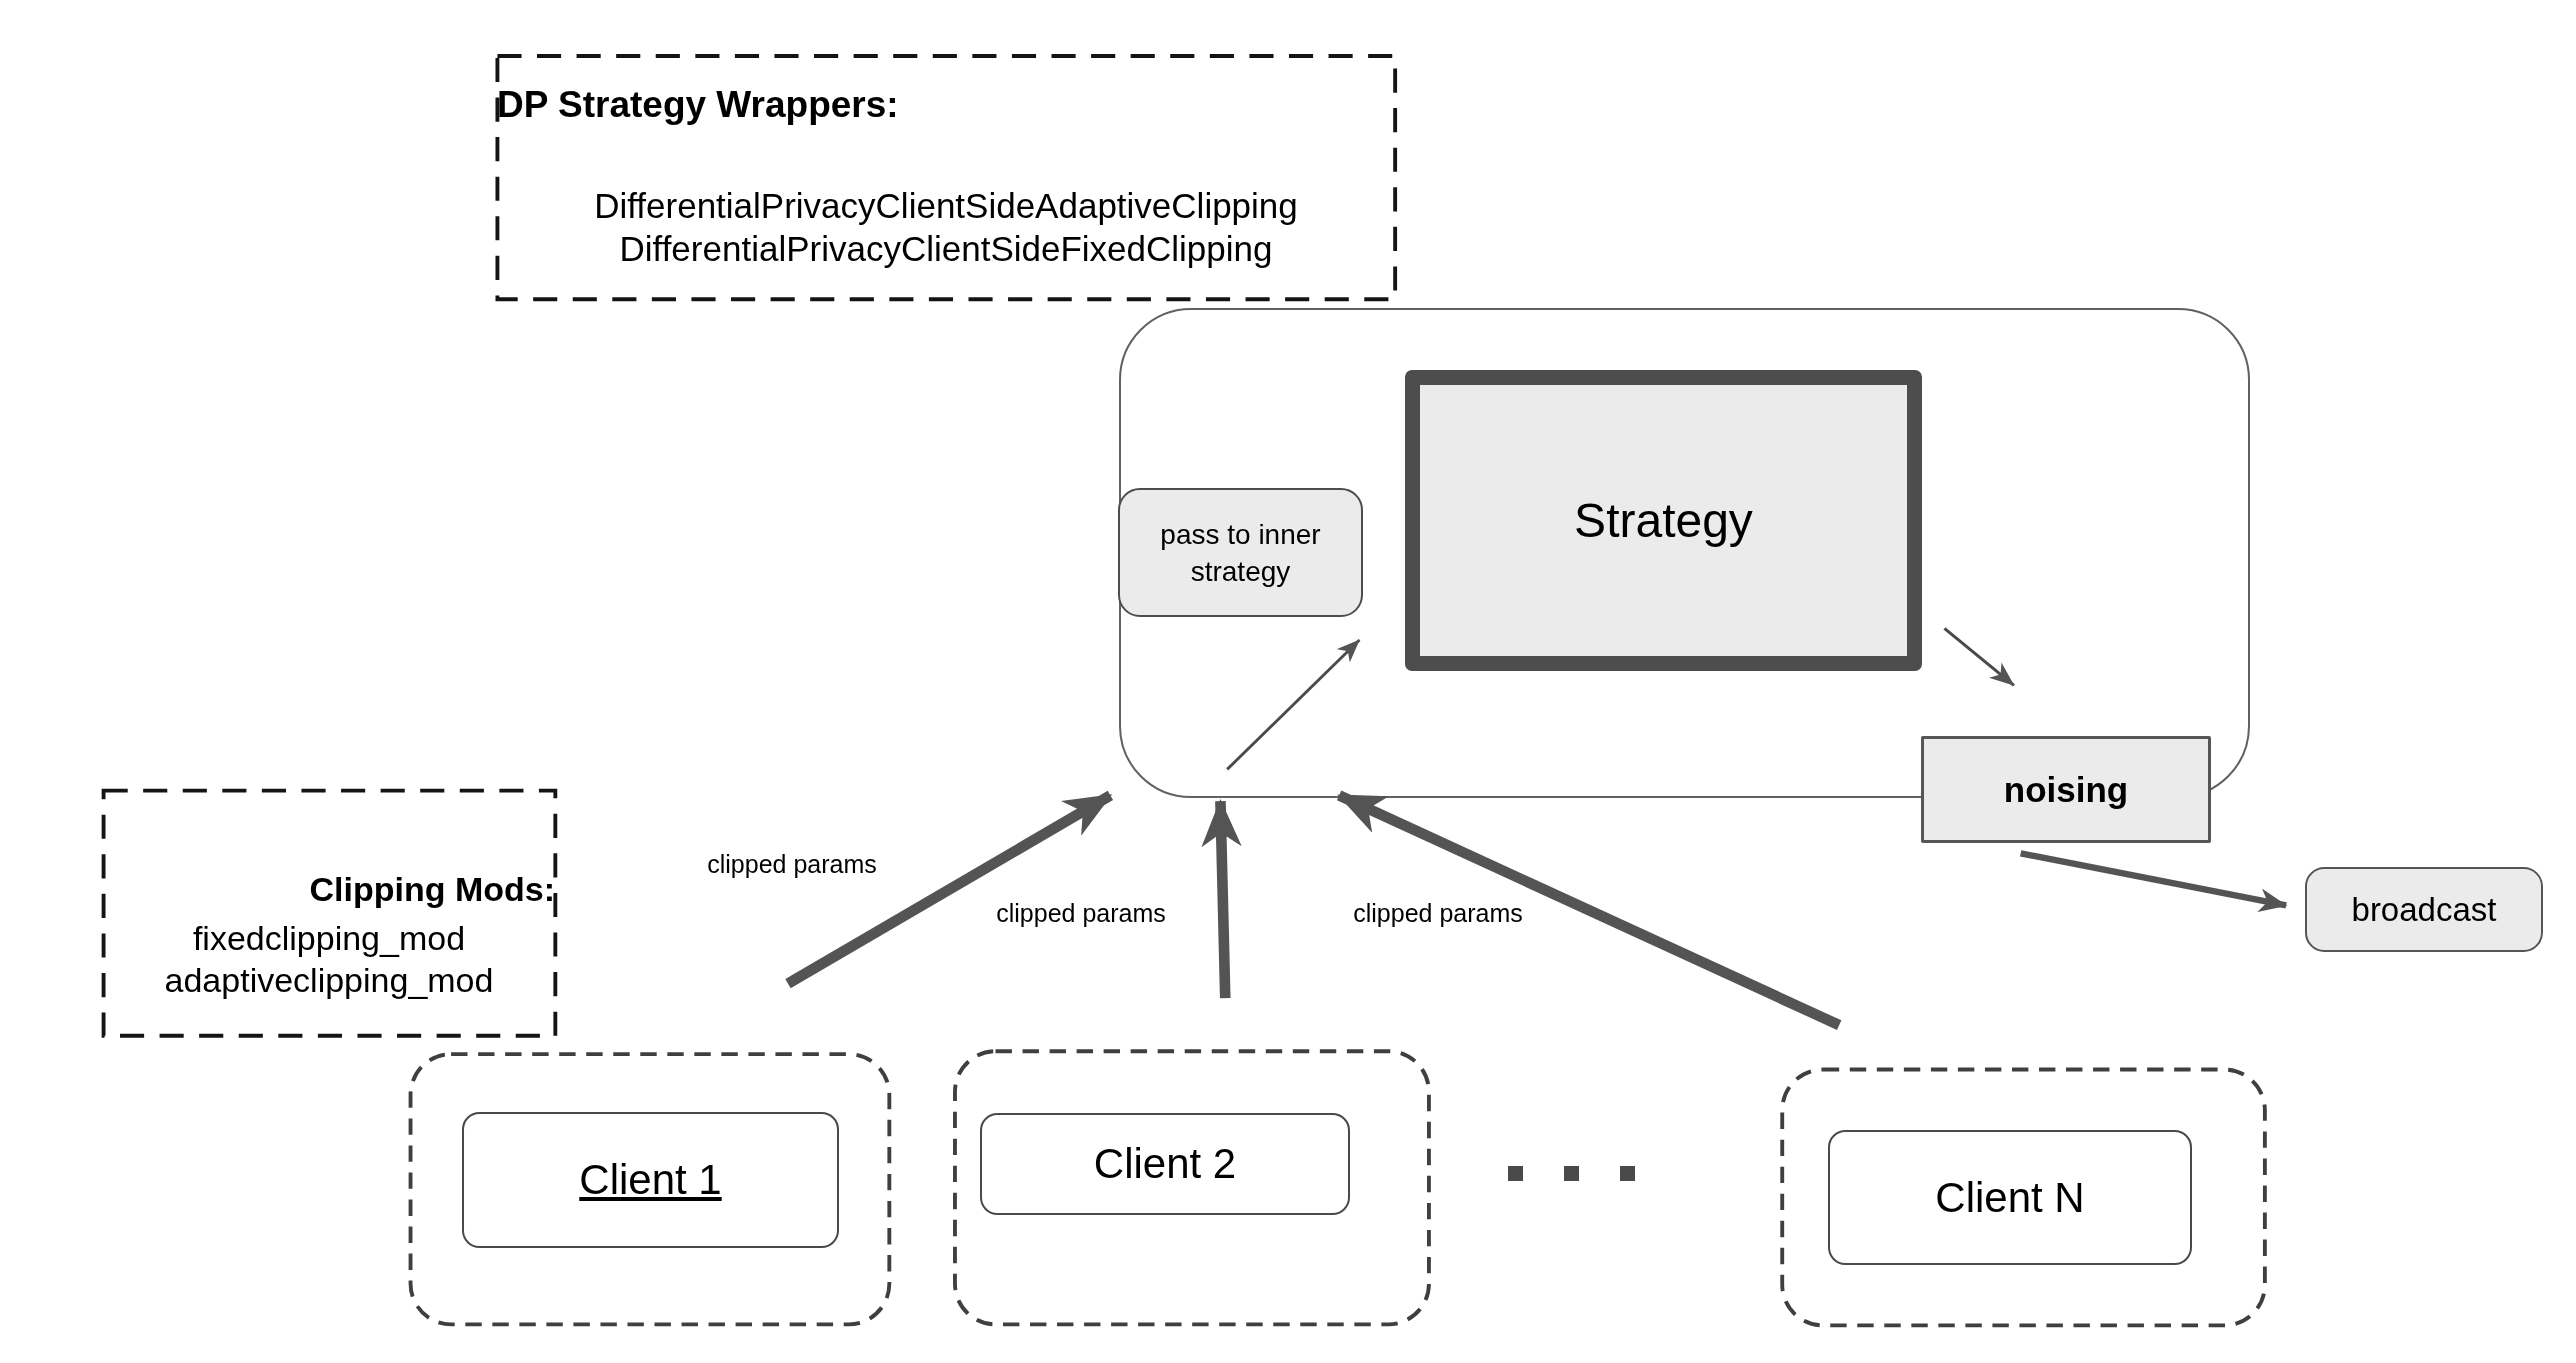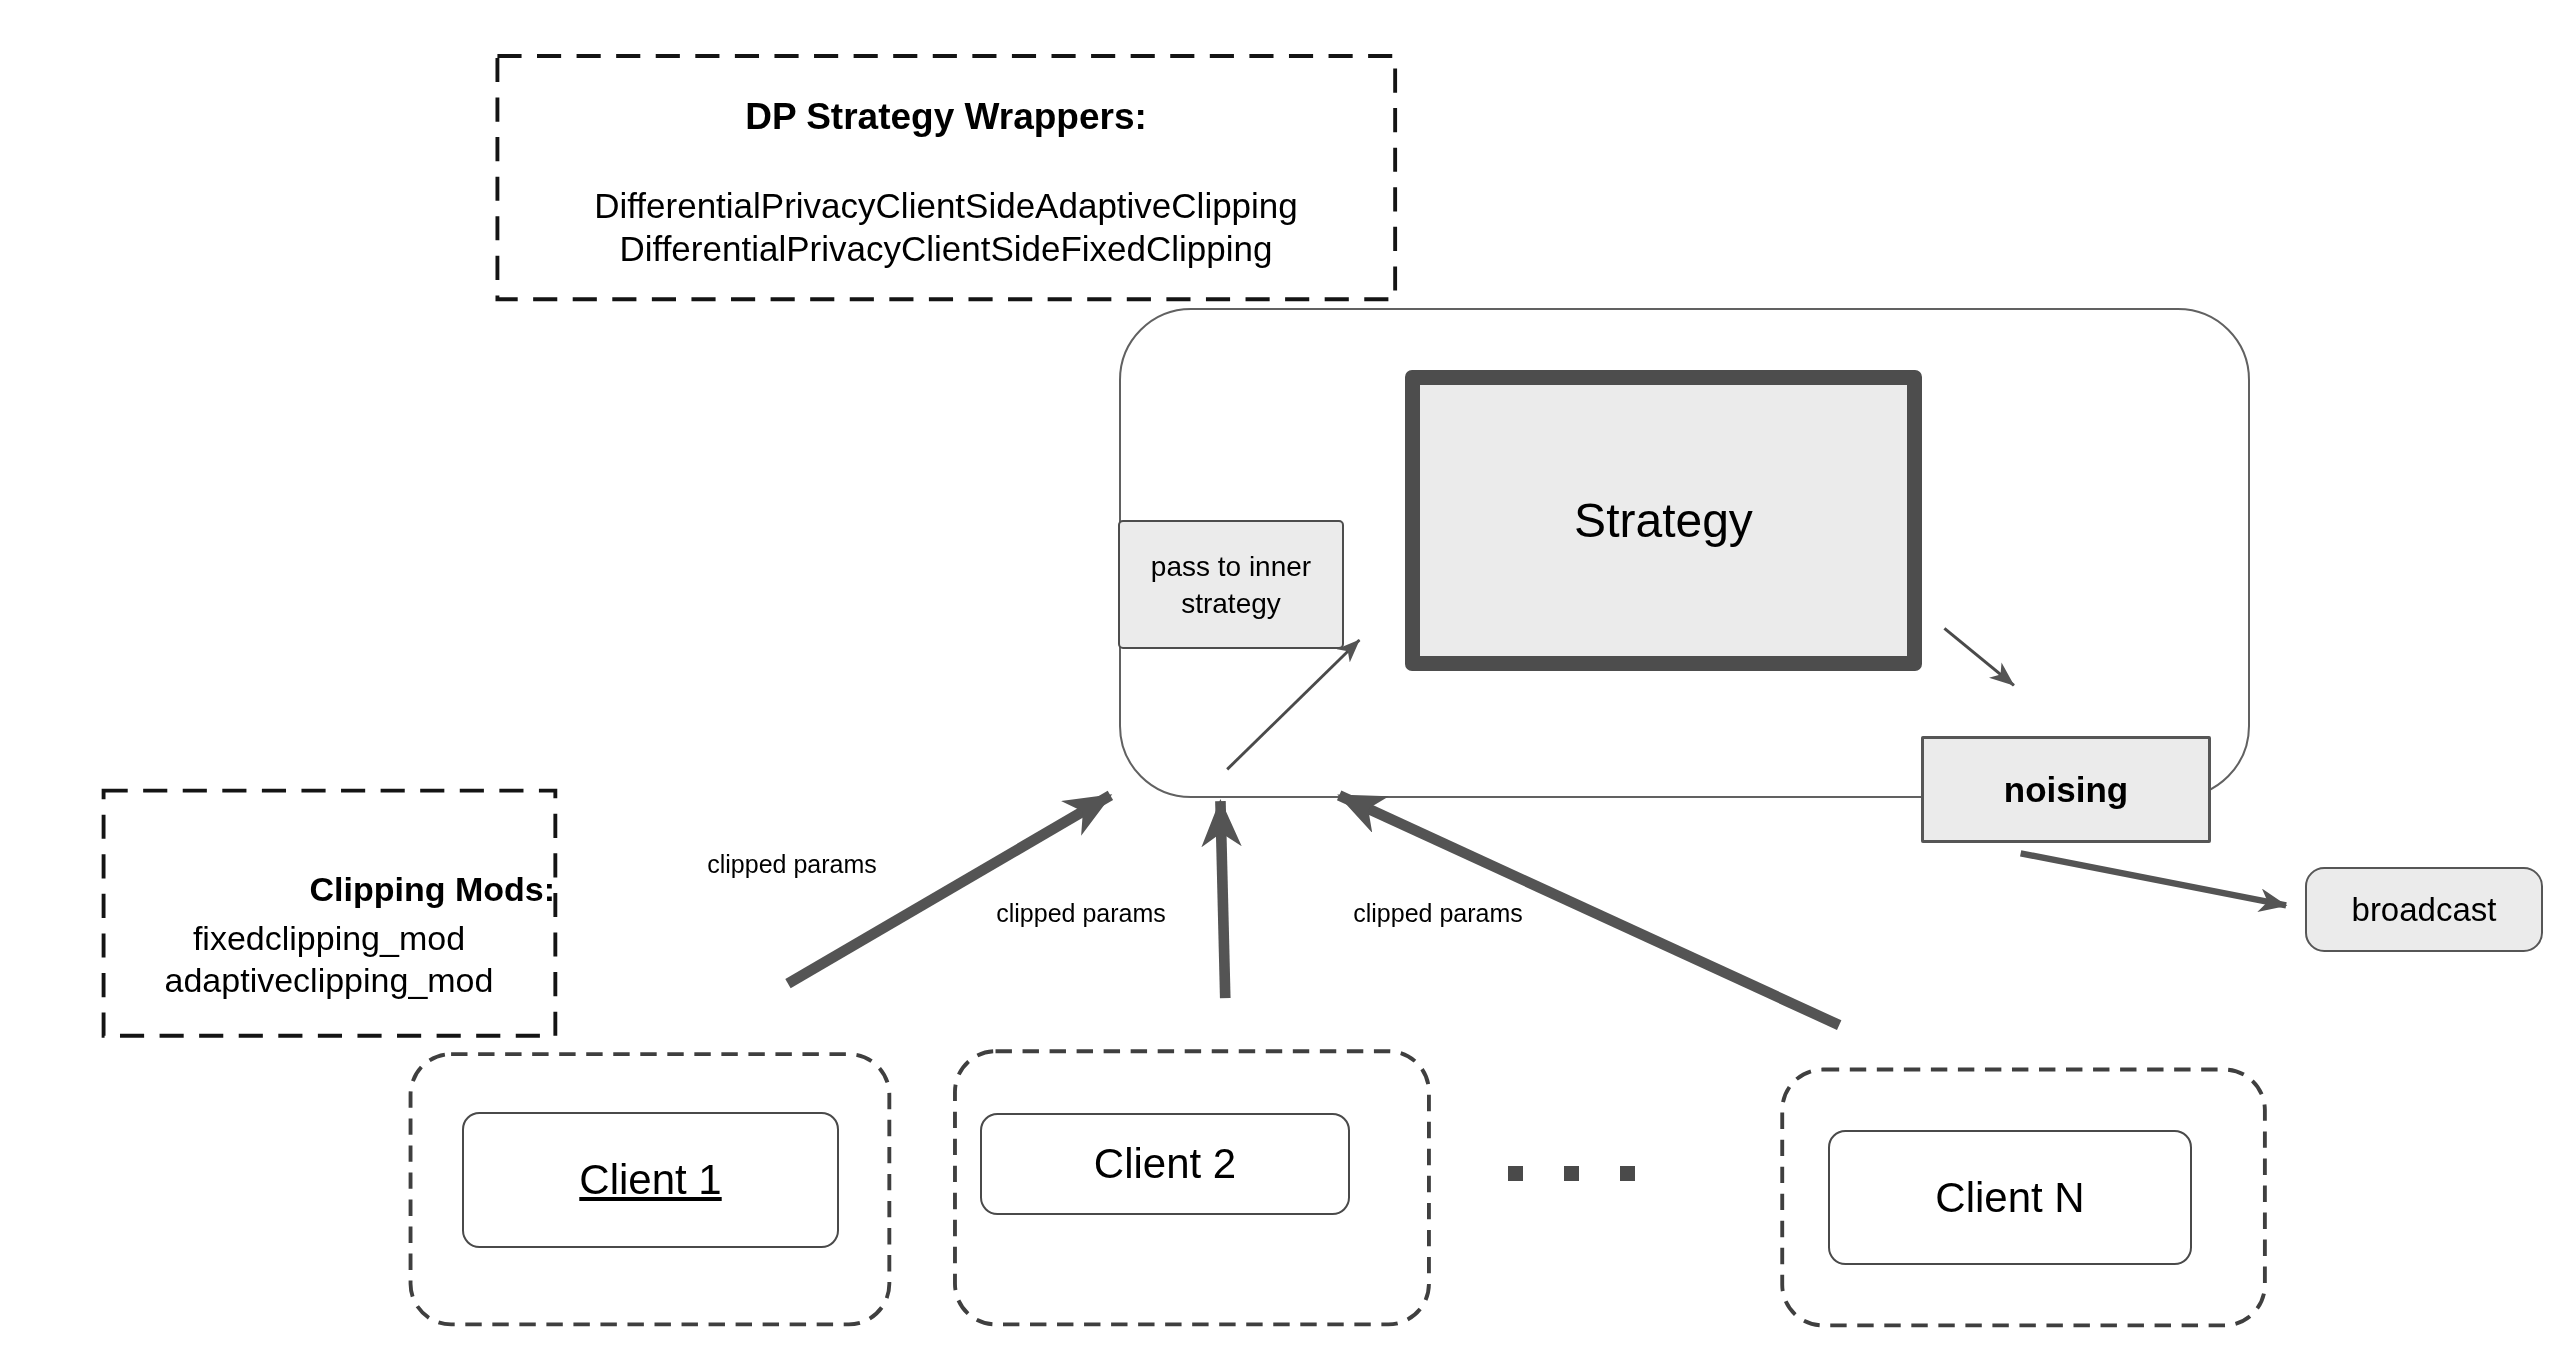--- a/index.html
+++ b/index.html
@@ -11,43 +11,43 @@
   .abs{position:absolute;box-sizing:border-box;}
   .center-txt{display:flex;align-items:center;justify-content:center;text-align:center;}
 
   
   .server{
     left:1119px;top:308px;width:1131px;height:490px;
     border:2.9px solid #616161;border-radius:72px;background:#ffffff;z-index:1;
   }
   
   .pass-box{
-    left:1118px;top:520px;width:226px;height:129px;
-    background:#ebebeb;border:2.9px solid #4d4d4d;border-radius:5px;
+    left:1118px;top:488px;width:245px;height:129px;
+    background:#ebebeb;border:2.9px solid #4d4d4d;border-radius:22px;
     font-size:28px;line-height:37px;z-index:2;
   }
   .pass-box .inner{width:203px;}
   .strategy-box{
     left:1405px;top:370px;width:517px;height:301px;
     background:#ebebeb;border:15.4px solid #4d4d4d;border-radius:7px;
     font-size:48px;z-index:2;
   }
   .noising-box{
     left:1921px;top:736px;width:290px;height:107px;
     background:#ebebeb;border:3.9px solid #565656;border-radius:1.9px;
     font-size:35px;font-weight:bold;z-index:3;
   }
   .broadcast-box{
     left:2305px;top:867px;width:238px;height:85px;
     background:#ebebeb;border:2.9px solid #565656;border-radius:19.3px;
     font-size:33px;z-index:3;
   }
 
   
-  .dp-title{left:497px;top:96px;width:898px;font-size:37px;font-weight:bold;z-index:2;text-align:center;}
+  .dp-title{left:497px;top:84px;width:898px;font-size:37px;font-weight:bold;z-index:2;text-align:left;}
   .dp-lines{left:497px;top:184px;width:898px;font-size:35px;line-height:43px;z-index:2;text-align:center;}
   .clip-title{left:103px;top:870px;width:452px;font-size:34px;font-weight:bold;z-index:2;text-align:right;}
   .clip-lines{left:103px;top:917px;width:452px;font-size:34px;line-height:42px;z-index:2;text-align:center;}
 
   
   .client-inner{
     background:#ffffff;border:2.9px solid #4a4a4a;border-radius:17.4px;
     font-size:42px;z-index:2;
   }
   .client1-inner{left:462px;top:1112px;width:377px;height:136px;text-decoration:underline;}

